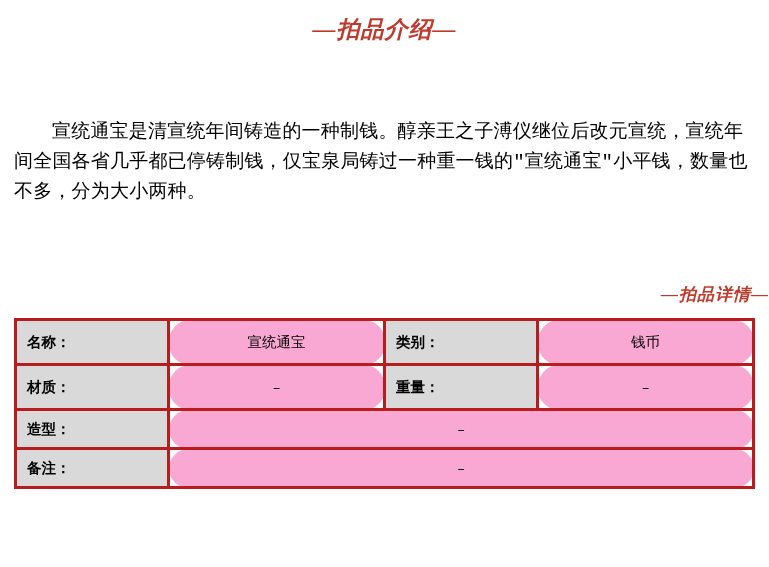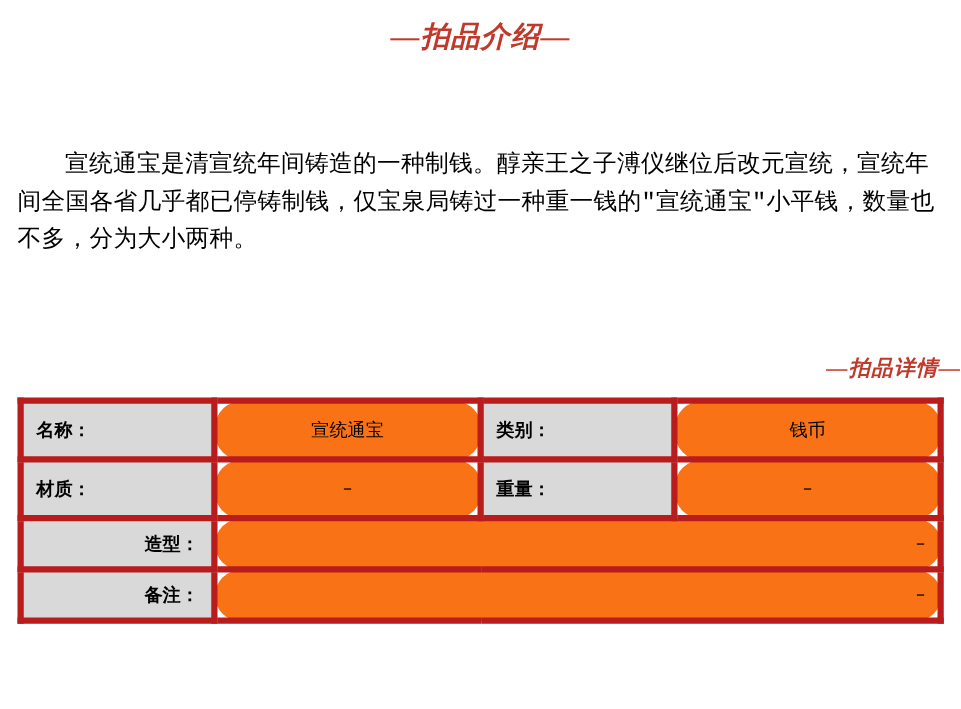--- a/index.html
+++ b/index.html
@@ -51,40 +51,40 @@
     margin-bottom: 12px;
     text-align: right;
   }
   .detail-table {
     border-collapse: collapse;
     width: 741px;
     margin: 0 auto;
     table-layout: fixed;
   }
   .detail-table td {
-    border: 5px solid #b91c1c;
+    border: 3px solid #b91c1c;
     font-size: 14.5px;
     font-family: "DejaVu Sans", "Liberation Sans", sans-serif;
     padding: 0 10px;
     vertical-align: middle;
   }
   .label-cell {
     background: #d9d9d9;
     font-weight: bold;
     text-align: left;
     padding-left: 36px;
     width: 130px;
   }
   .value-cell {
-    background: #f97316;
+    background: #f9a8d4;
     text-align: center;
     border-radius: 21px;
   }
   .row-tall td { height: 42px; }
-  .row-short td { height: 36px; text-align: right; }
+  .row-short td { height: 36px; }
   .dash {
     font-family: "DejaVu Sans", sans-serif;
   }
   .size-val {
     font-family: "Liberation Serif", "DejaVu Serif", serif;
     font-size: 14px;
     display: inline-block;
     padding-left: 6px;
   }
   .qty-val {

